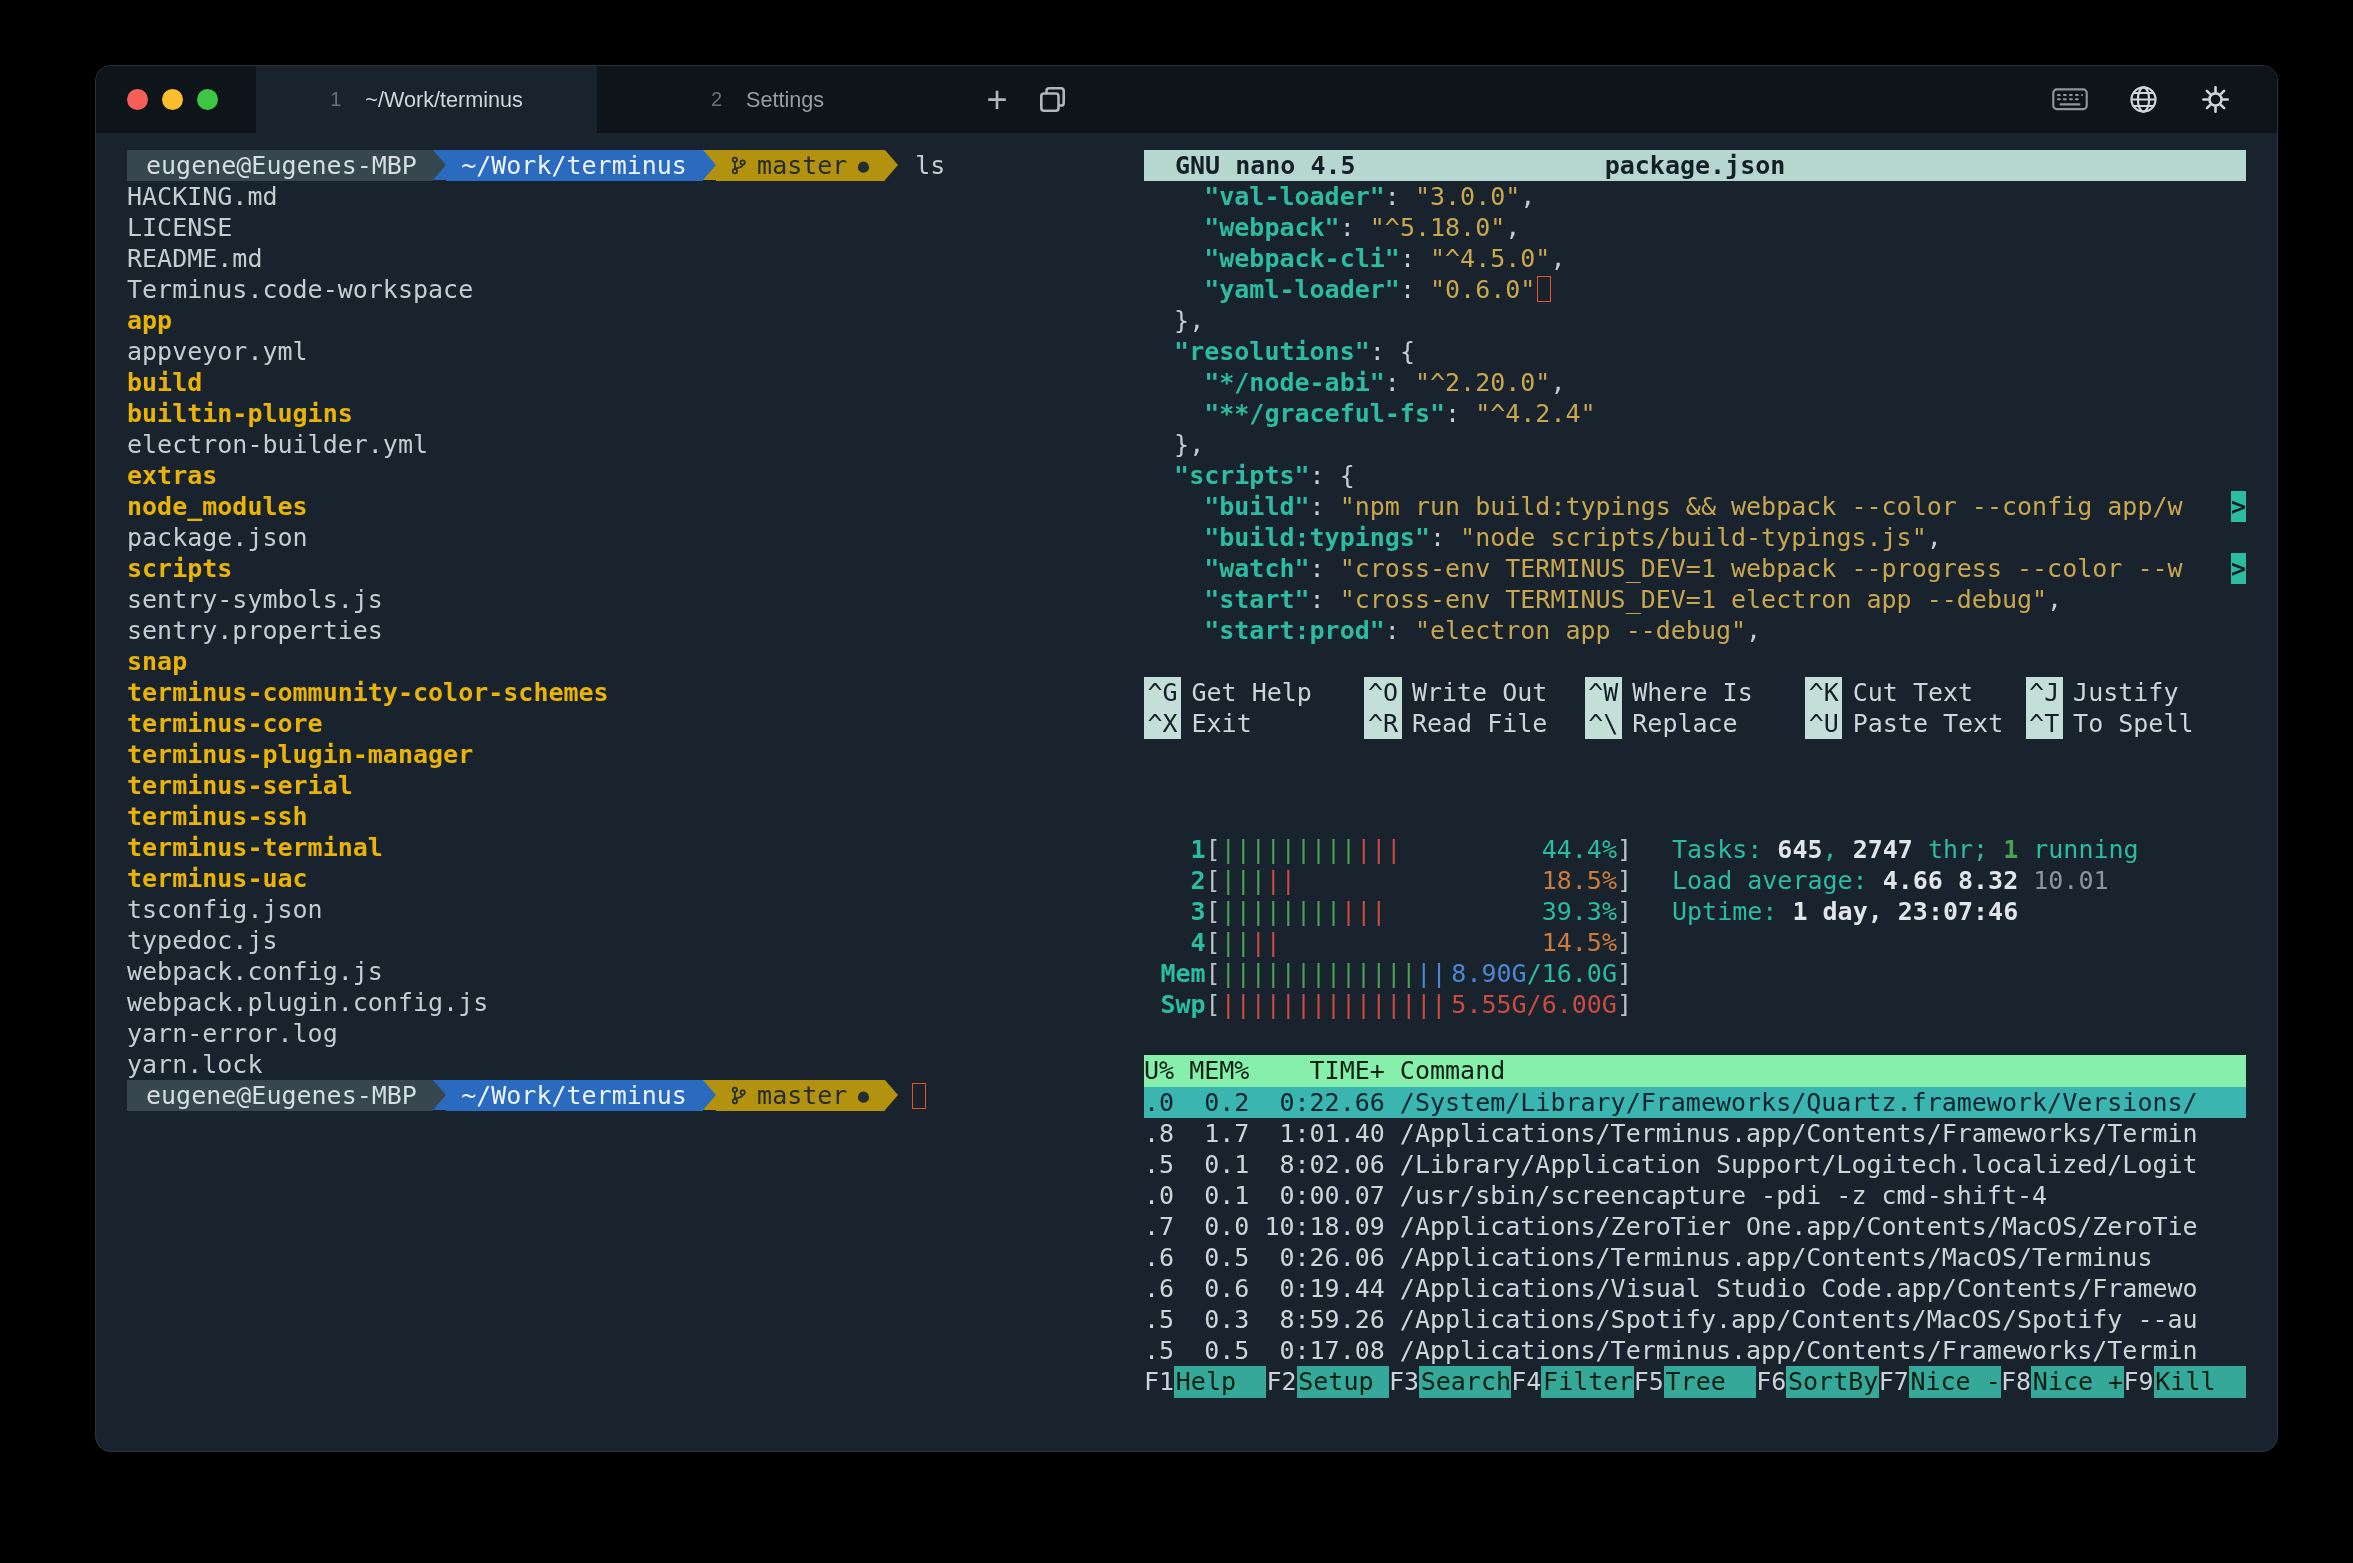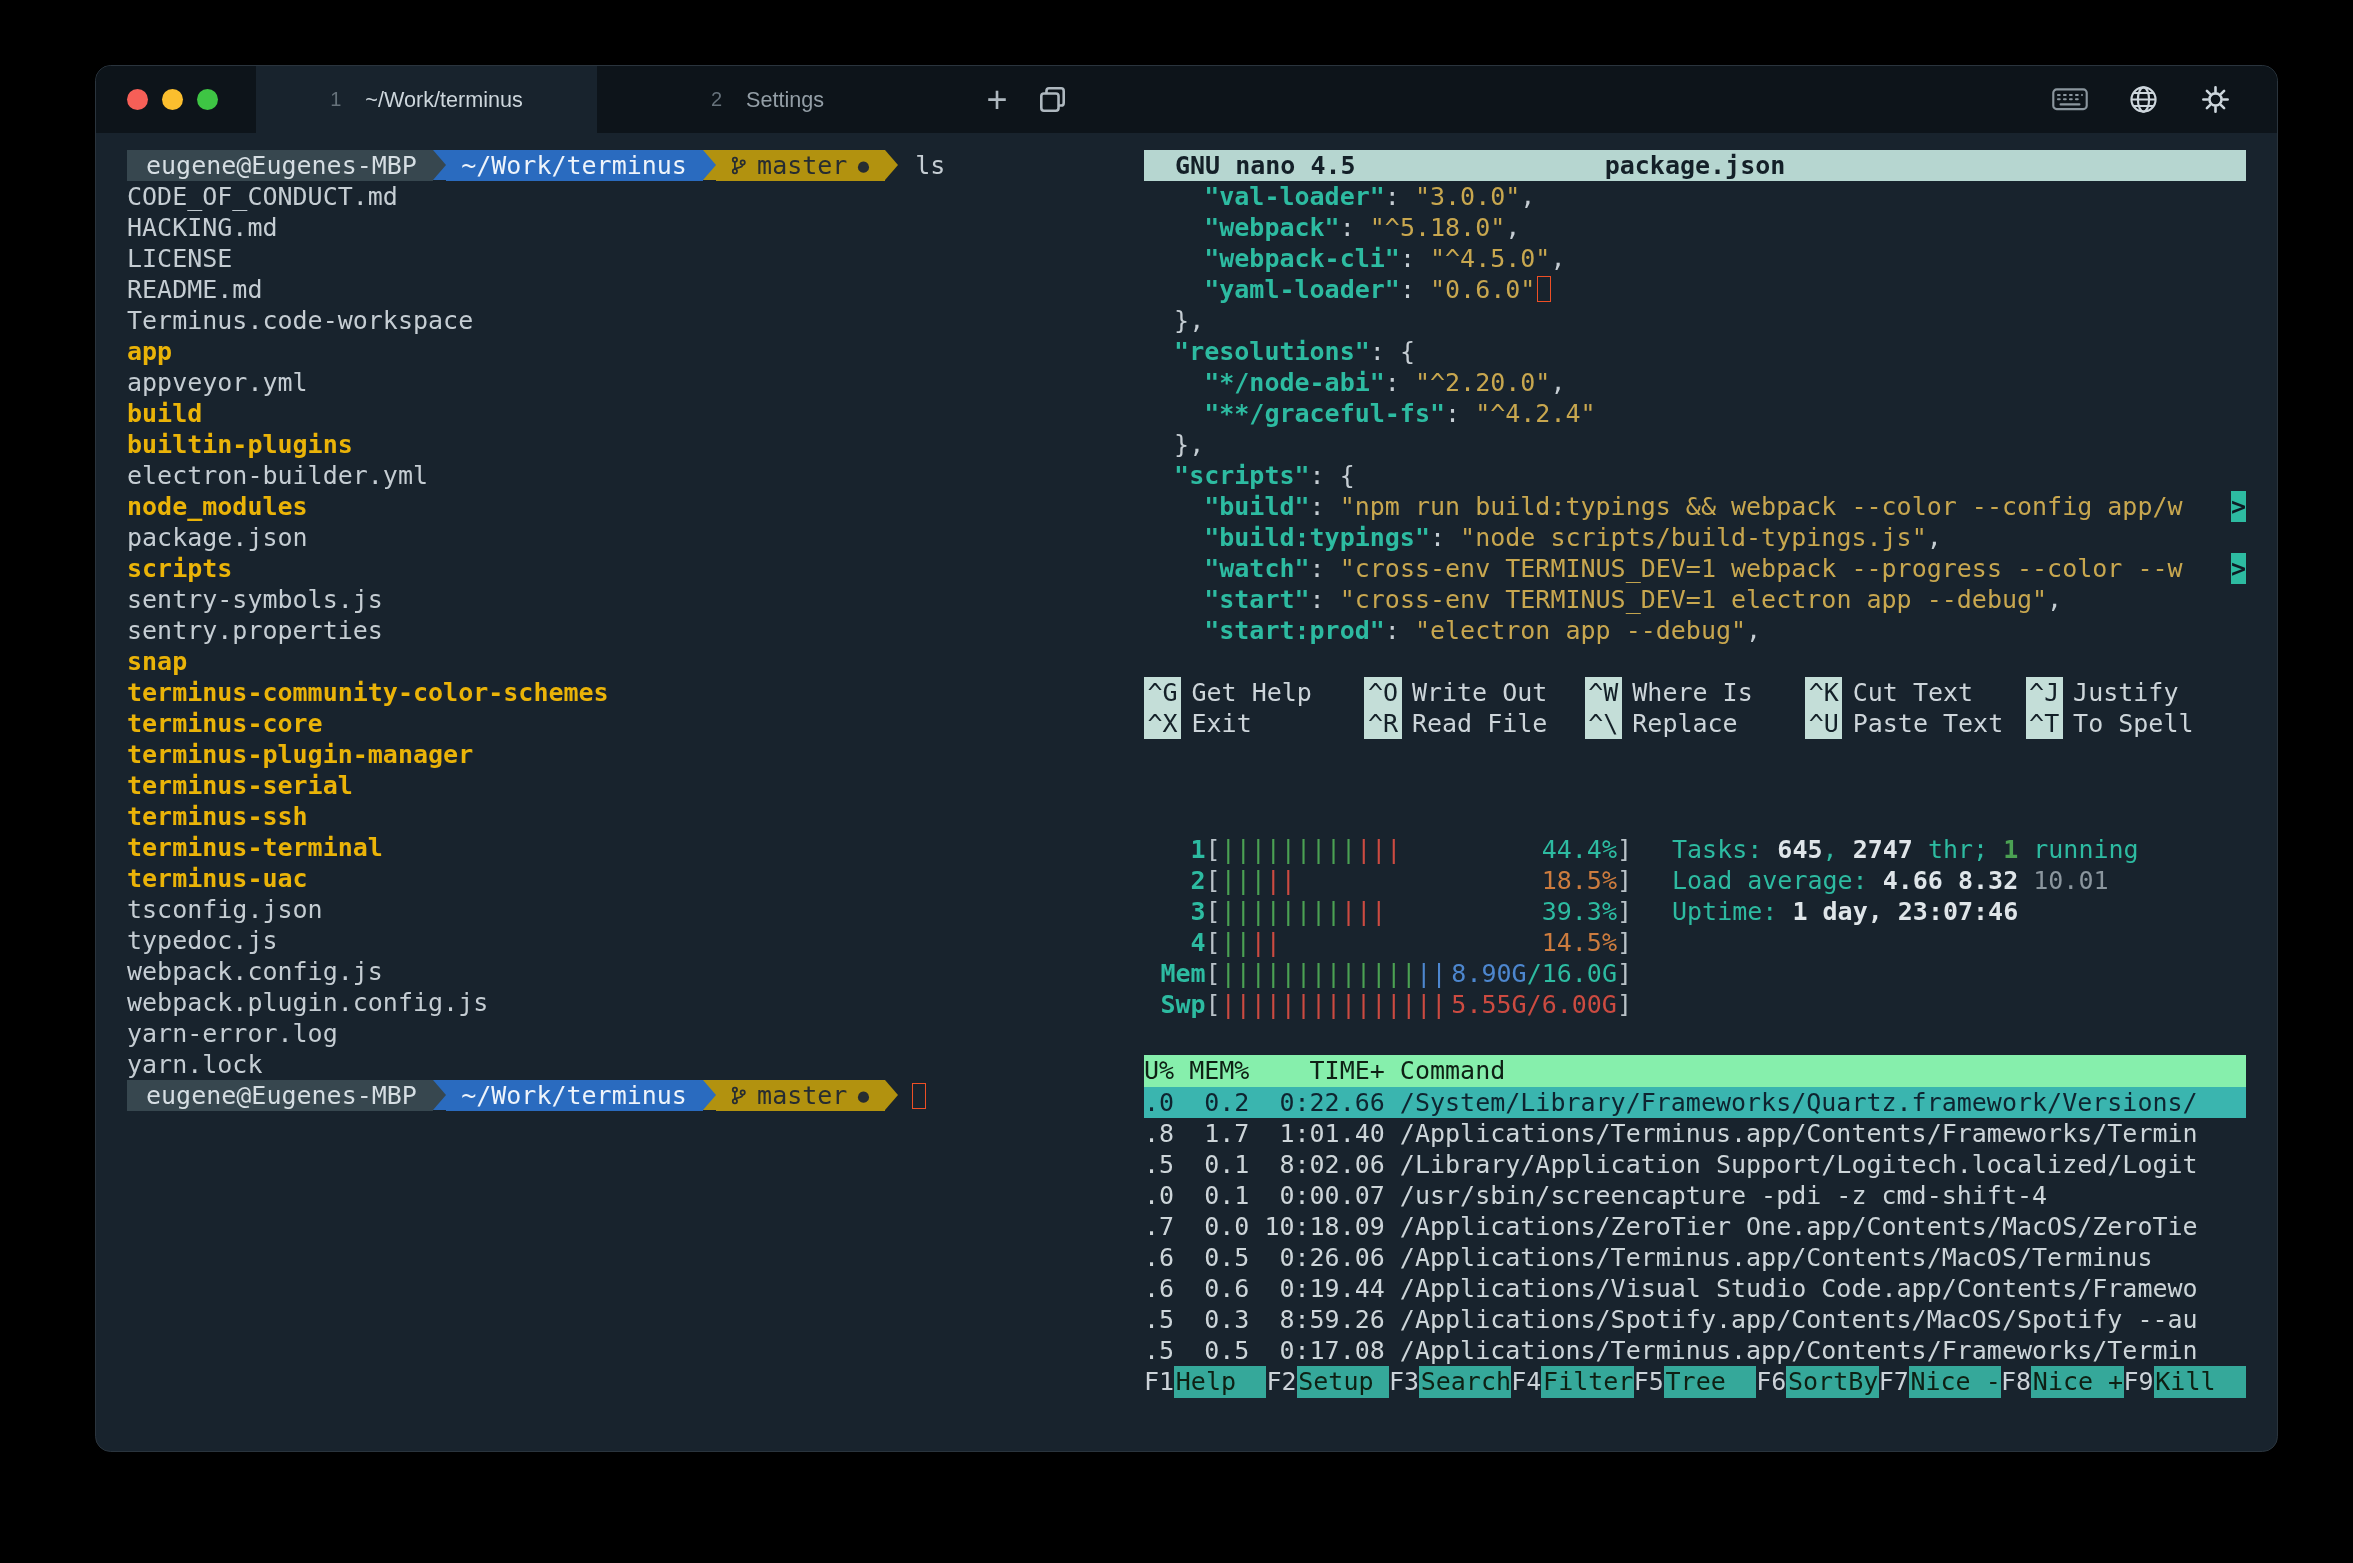--- a/index.html
+++ b/index.html
@@ -157,30 +157,30 @@
             <path d="M4 6.2v7.6 M12 9.2c0 4-8 2.5-8 4.6"></path>
           </svg>
           <span>master</span>
           <span class="git-dot">●</span>
         </span>
         <span class="arrow" style="--f:#b2920f;--t:transparent"></span>
         <span class="p-cmd">ls</span>
       </div>
 
       <div>
-          <div class="term-line file-entry">CODE_OF_CONDUCT.md</div>
           <div class="term-line file-entry">HACKING.md</div>
           <div class="term-line file-entry">LICENSE</div>
           <div class="term-line file-entry">README.md</div>
           <div class="term-line file-entry">Terminus.code-workspace</div>
           <div class="term-line file-entry dir">app</div>
           <div class="term-line file-entry">appveyor.yml</div>
           <div class="term-line file-entry dir">build</div>
           <div class="term-line file-entry dir">builtin-plugins</div>
           <div class="term-line file-entry">electron-builder.yml</div>
+          <div class="term-line file-entry dir">extras</div>
           <div class="term-line file-entry dir">node_modules</div>
           <div class="term-line file-entry">package.json</div>
           <div class="term-line file-entry dir">scripts</div>
           <div class="term-line file-entry">sentry-symbols.js</div>
           <div class="term-line file-entry">sentry.properties</div>
           <div class="term-line file-entry dir">snap</div>
           <div class="term-line file-entry dir">terminus-community-color-schemes</div>
           <div class="term-line file-entry dir">terminus-core</div>
           <div class="term-line file-entry dir">terminus-plugin-manager</div>
           <div class="term-line file-entry dir">terminus-serial</div>

